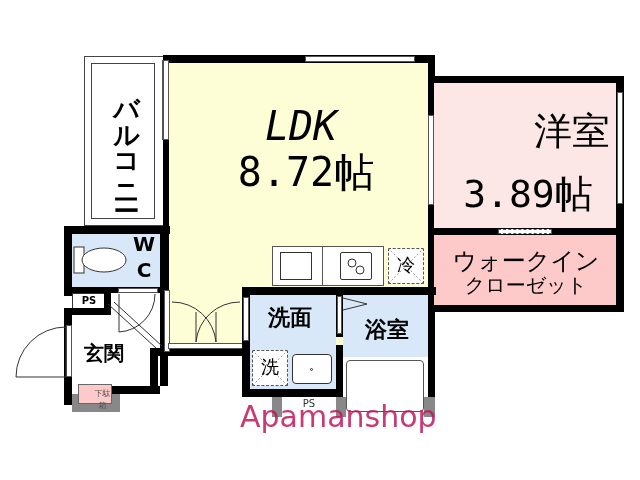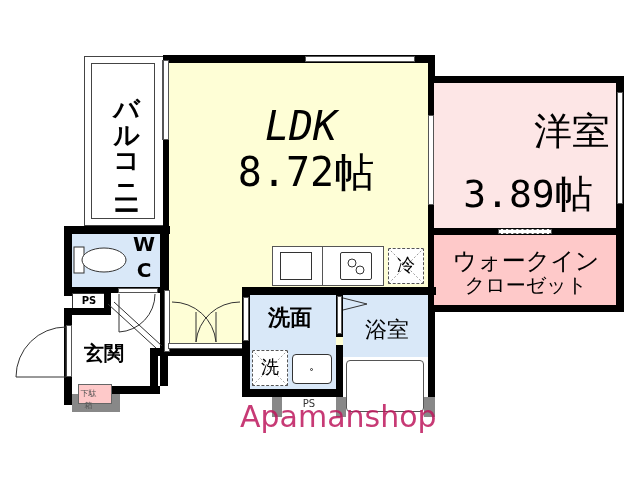--- a/index.html
+++ b/index.html
@@ -97,21 +97,21 @@
   <line x1="4" y1="4" x2="52" y2="48" stroke="#333"></line>
   <line x1="10" y1="2" x2="58" y2="46" stroke="#333"></line>
 </svg>
 <svg style="left:117px;top:292px;" width="40" height="42">
   <line x1="2" y1="2" x2="2" y2="40" stroke="#333"></line>
   <path d="M2 40 A38 38 0 0 0 38 2" fill="none" stroke="#333"></path>
 </svg>
 
 <div class="abs" style="left:72px;top:394px;width:48px;height:18px;background:#888;"></div>
 <div class="abs" style="left:78px;top:384px;width:34px;height:20px;background:#fec9c9;border:1px solid #666;"></div>
-<div class="room-text" style="left:78px;top:388px;width:21px;font-size:8px;line-height:12px;color:#555;">下駄箱</div>
+<div class="room-text" style="left:92px;top:388px;width:21px;font-size:8px;line-height:12px;color:#555;">下駄箱</div>
 
 <div class="abs window" style="left:164px;top:290px;width:6px;height:62px;"></div>
 <svg style="left:168px;top:296px;" width="76" height="50">
   <path d="M4 6 A44 44 0 0 1 48 46" fill="none" stroke="#333"></path>
   <line x1="48" y1="46" x2="48" y2="16" stroke="#333"></line>
   <path d="M72 6 A44 44 0 0 0 28 46" fill="none" stroke="#333"></path>
   <line x1="28" y1="46" x2="28" y2="16" stroke="#333"></line>
 </svg>
 <div class="abs" style="left:168px;top:343px;width:76px;height:6px;background:#fff;border:1px solid #555;"></div>
 
@@ -129,21 +129,21 @@
 <div class="abs" style="left:292px;top:354px;width:40px;height:30px;border:1px solid #333;border-radius:4px;background:#fff;"></div>
 <div class="abs" style="left:310px;top:368px;width:3px;height:3px;border:1px solid #333;border-radius:50%;"></div>
 
 <div class="abs wall" style="left:336px;top:287px;width:7px;height:50px;"></div>
 <div class="abs window" style="left:337px;top:296px;width:5px;height:38px;"></div>
 <div class="abs wall" style="left:336px;top:345px;width:7px;height:52px;"></div>
 <div class="abs" style="left:343px;top:295px;width:85px;height:62px;background:#d9e8f8;"></div>
 <svg style="left:343px;top:296px;" width="30" height="16">
   <polyline points="0,2 24,8 0,14" fill="none" stroke="#333"></polyline>
 </svg>
-<div class="room-text" style="left:350px;top:316px;width:74px;font-size:22px;font-weight:normal;line-height:28px;">浴室</div>
+<div class="room-text" style="left:350px;top:316px;width:74px;font-size:22px;font-weight:bold;line-height:28px;">浴室</div>
 <div class="abs" style="left:346px;top:360px;width:78px;height:52px;border:1px solid #555;border-radius:4px;background:#fff;"></div>
 <div class="abs wall" style="left:428px;top:305px;width:7px;height:110px;"></div>
 
 <div class="abs wall" style="left:242px;top:389px;width:100px;height:8px;"></div>
 <div class="abs" style="left:272px;top:397px;width:10px;height:20px;background:#888;"></div>
 <div class="abs" style="left:282px;top:397px;width:54px;height:20px;background:#fff;"></div>
 <div class="room-text" style="left:282px;top:398px;width:54px;font-size:10px;line-height:12px;color:#333;">PS</div>
 <div class="abs" style="left:336px;top:397px;width:10px;height:20px;background:#888;"></div>
 <div class="abs" style="left:424px;top:397px;width:11px;height:20px;background:#888;"></div>
 

